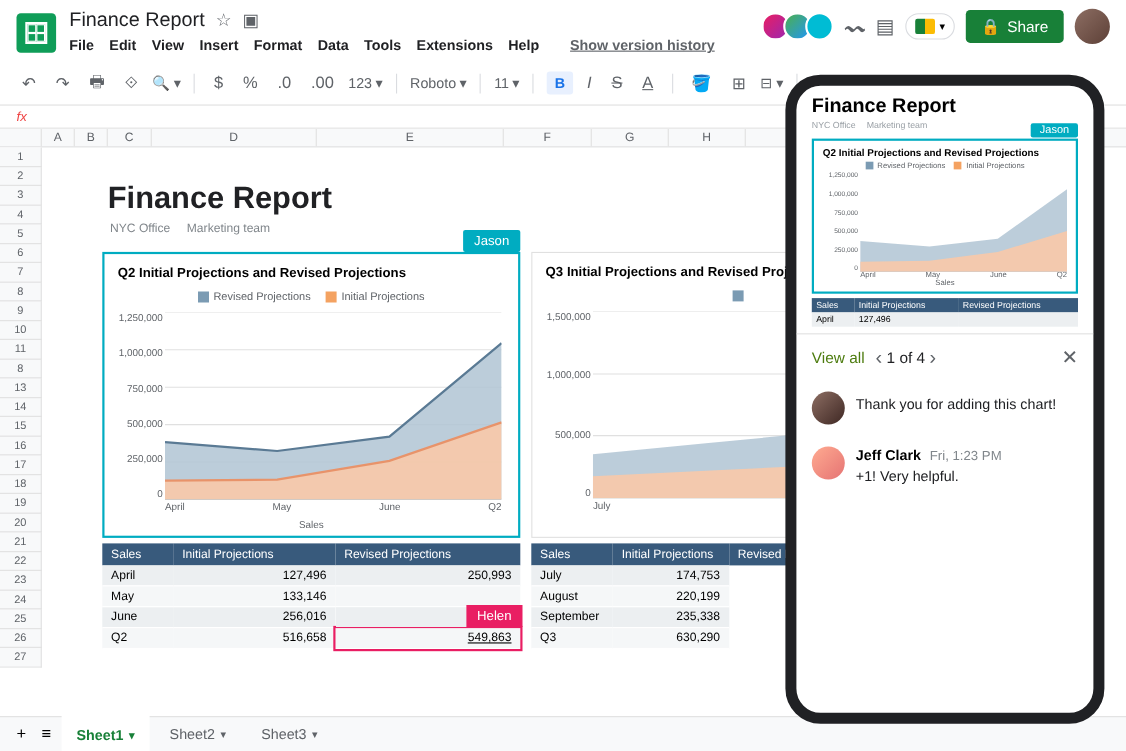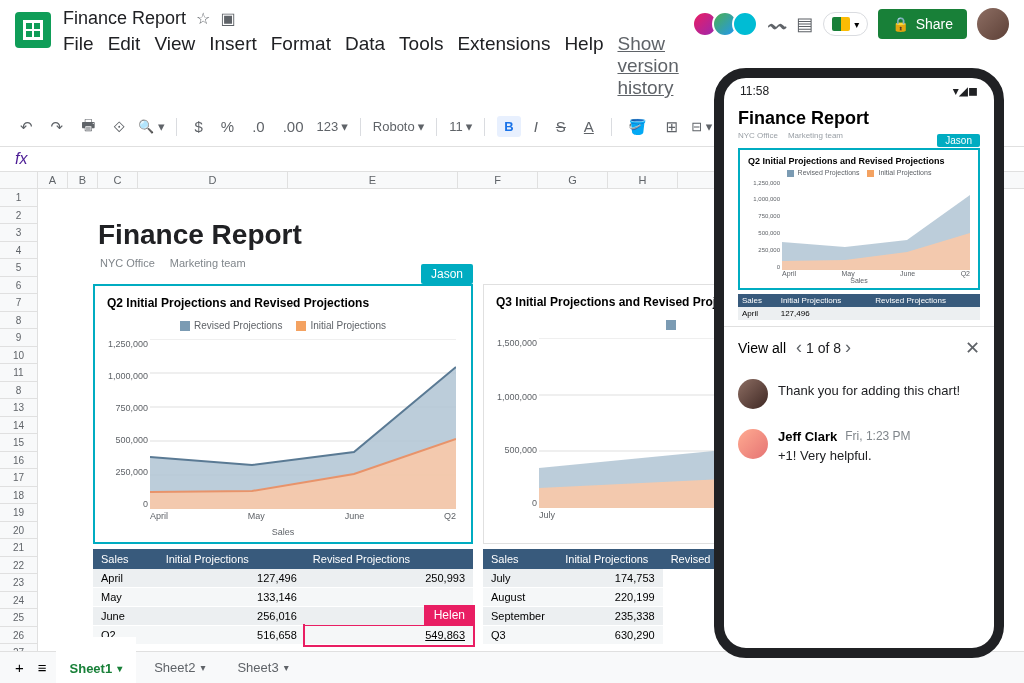--- a/index.html
+++ b/index.html
@@ -7,44 +7,44 @@
 
 
 .header { display: flex; align-items: flex-start; padding: 8px 15px; gap: 12px; }
 .logo { width: 36px; height: 36px; background: #0f9d58; border-radius: 4px; display: flex; align-items: center; justify-content: center; margin-top: 4px; }
 .logo-inner { width: 20px; height: 20px; border: 2px solid #fff; display: grid; grid-template-columns: 1fr 1fr; grid-template-rows: 1fr 1fr; }
 .logo-inner div { border: 1px solid #fff; }
 .title-area { flex: 1; }
 .title-row { display: flex; align-items: center; gap: 10px; }
 .doc-title { font-size: 18px; color: #202124; }
 .star-icon, .folder-icon { color: #5f6368; font-size: 16px; }
-.menubar { display: flex; gap: 14px; font-size: 19px; color: #202124; margin-top: 4px; }
+.menubar { display: flex; gap: 14px; font-size: 13px; color: #202124; margin-top: 4px; font-weight: bold; }
 .menubar span { cursor: pointer; }
-.version-link { text-decoration: underline; color: #5f6368; margin-left: 0; }
+.version-link { text-decoration: underline; color: #5f6368; margin-left: 14px; }
 .header-right { display: flex; align-items: center; gap: 10px; }
 .avatar-stack { display: flex; }
 .avatar-stack .av { width: 26px; height: 26px; border-radius: 50%; border: 2px solid #fff; margin-left: -6px; }
 .av1 { background: linear-gradient(135deg, #e91e63, #9c27b0); }
 .av2 { background: linear-gradient(135deg, #4caf50, #2196f3); }
 .av3 { background: #00bcd4; }
 .hicon { color: #5f6368; font-size: 18px; }
 .meet-btn { display: flex; align-items: center; gap: 4px; padding: 4px 8px; border: 1px solid #dadce0; border-radius: 18px; }
 .meet-sq { width: 18px; height: 14px; background: linear-gradient(90deg,#188038 50%,#fbbc04 50%); border-radius: 2px; }
 .share-btn { background: #188038; color: #fff; border: none; border-radius: 4px; padding: 7px 14px; font-size: 14px; display: flex; align-items: center; gap: 6px; cursor: pointer; }
 .profile-av { width: 32px; height: 32px; border-radius: 50%; background: linear-gradient(135deg, #8d6e63, #5d4037); }
 
 
 .toolbar { display: flex; align-items: center; gap: 8px; padding: 4px 15px; border-bottom: 1px solid #e0e0e0; font-size: 13px; color: #5f6368; }
 .tb-sep { width: 1px; height: 18px; background: #dadce0; margin: 0 4px; }
 .tb-btn { padding: 3px 5px; cursor: pointer; font-size: 15px; }
 .tb-dd { display: flex; align-items: center; gap: 3px; }
 .tb-bold { font-weight: bold; background: #e8f0fe; border-radius: 3px; padding: 3px 7px; color: #1a73e8; }
 
 
-.fx-bar { display: flex; align-items: flex-start; padding: 3px 15px; border-bottom: 1px solid #e0e0e0; font-size: 16px; color: #4c1d95; }
+.fx-bar { display: flex; align-items: flex-start; padding: 3px 15px; border-bottom: 1px solid #e0e0e0; font-size: 12px; color: #ef4444; }
 .fx-label { font-style: italic; margin-right: 10px; }
 
 
 .grid-area { position: relative; width: 100%; height: 490px; overflow: hidden; }
 .col-headers { display: flex; background: #f8f9fa; border-bottom: 1px solid #e0e0e0; font-size: 11px; color: #5f6368; }
 .row-hdr-spacer { width: 38px; border-right: 1px solid #e0e0e0; }
 .col-h { text-align: center; border-right: 1px solid #e0e0e0; padding: 2px 0; }
 .rows { display: flex; }
 .row-headers { width: 38px; background: #f8f9fa; font-size: 10px; color: #5f6368; }
 .row-h { height: 17.5px; text-align: center; border-bottom: 1px solid #e0e0e0; border-right: 1px solid #e0e0e0; line-height: 17px; }
@@ -97,21 +97,21 @@
 .phone-chart-body { height: 90px; position: relative; margin-left: 34px; }
 .phone-y { position: absolute; left: -34px; top: 0; bottom: 0; width: 32px; font-size: 6px; color: #5f6368; text-align: right; display: flex; flex-direction: column; justify-content: space-between; }
 .phone-x { display: flex; justify-content: space-between; font-size: 7px; color: #5f6368; margin-left: 34px; }
 .phone-xtitle { text-align: center; font-size: 7px; color: #5f6368; }
 .phone-table { width: 100%; font-size: 8px; border-collapse: collapse; margin-top: 4px; }
 .phone-table th { background: #385a7c; color: #fff; padding: 2px 4px; text-align: left; font-weight: normal; }
 .phone-table td { background: #eceff1; padding: 2px 4px; }
 
 
 .comment-bar { display: flex; align-items: center; padding: 10px 14px; border-top: 1px solid #e0e0e0; gap: 10px; font-size: 14px; margin-top: 6px; }
-.view-all { color: #000000; font-weight: 500; }
+.view-all { color: #4d7c0f; font-weight: 500; }
 .nav-arrows { color: #5f6368; font-size: 18px; display: flex; gap: 4px; align-items: center; }
 .page-ind { font-size: 14px; color: #202124; }
 .close-x { margin-left: auto; font-size: 18px; color: #5f6368; }
 .comment { padding: 10px 14px; display: flex; gap: 10px; }
 .c-av { width: 30px; height: 30px; border-radius: 50%; flex-shrink: 0; }
 .c-av1 { background: linear-gradient(135deg,#8d6e63,#3e2723); }
 .c-av2 { background: linear-gradient(135deg,#ffab91,#e57373); }
 .c-head { display: flex; align-items: center; gap: 8px; font-size: 13px; }
 .c-name { font-weight: 600; }
 .c-time { color: #80868b; font-size: 12px; }
@@ -391,24 +391,20 @@
       <span>Sheet2</span>
       <span class="tab-dd">▾</span>
     </div>
   <div class="sheet-tab">
       <span>Sheet3</span>
       <span class="tab-dd">▾</span>
     </div>
 </div>
 
 <div class="phone">
-  <div class="phone-status">
-    <span>11:58</span>
-    <span>▾◢◼</span>
-  </div>
   <div class="phone-scroll">
     <div class="phone-title">Finance Report</div>
     <div class="phone-sub">
         <span>NYC Office</span>
         <span>Marketing team</span>
       </div>
     <div class="phone-chart">
       <div class="jason-tag">Jason</div>
       <div class="phone-chart-title">Q2 Initial Projections and Revised Projections</div>
       <div class="phone-legend">
@@ -450,21 +446,21 @@
             <td>127,496</td>
             <td></td>
           </tr>
     </tbody>
       </table>
   </div>
   <div class="comment-bar">
     <span class="view-all">View all</span>
     <span class="nav-arrows">
         <span>‹</span>
-        <span class="page-ind">1 of 8</span>
+        <span class="page-ind">1 of 4</span>
         <span>›</span>
       </span>
     <span class="close-x">✕</span>
   </div>
   <div class="comment">
     <div class="c-av c-av1"></div>
     <div style="flex:1">
       <div class="c-body">Thank you for adding this chart!</div>
     </div>
   </div>

